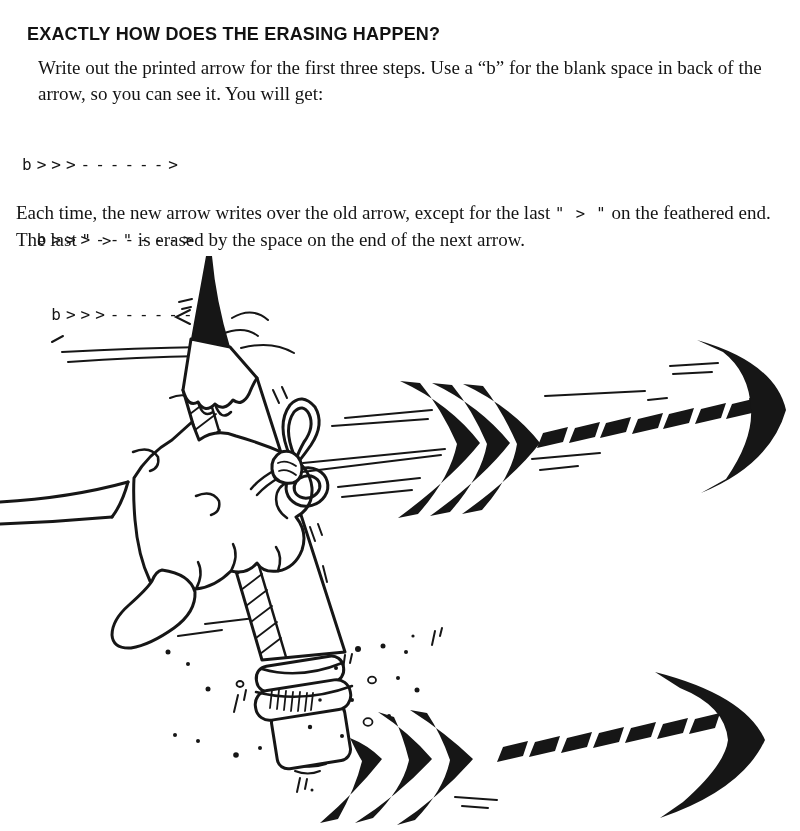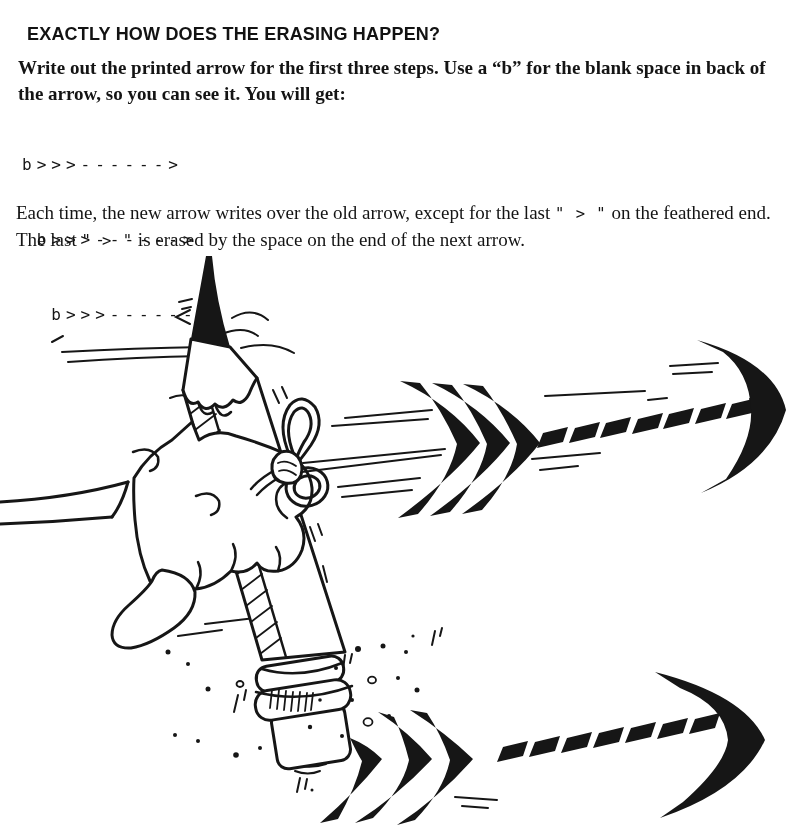--- a/index.html
+++ b/index.html
@@ -2,21 +2,21 @@
 <html><head>
 <meta charset="utf-8">
 <style>
   html,body{margin:0;padding:0;background:#ffffff;}
   body{width:800px;height:831px;position:relative;overflow:hidden;
        font-family:"Liberation Serif",serif;color:#1a1a1a;}
   .heading{position:absolute;left:27px;top:6px;
            font-family:"Liberation Sans",sans-serif;font-weight:700;
            font-size:18px;letter-spacing:.2px;color:#121212;margin-top:18px;}
   .para{position:absolute;font-size:19px;line-height:26px;color:#141414;}
-  #intro-para{left:18px;top:36px;width:758px;font-weight:bold;}
+  #intro-para{left:38px;top:36px;width:758px;}
   #explain-para{left:16px;top:190px;width:774px;margin-top:10px;}
   .code-block{position:absolute;left:22px;top:102px;
               font-family:"DejaVu Sans Mono",monospace;font-size:16px;
               line-height:25px;letter-spacing:5px;white-space:pre;color:#161616;}
   .mono{font-family:"DejaVu Sans Mono",monospace;font-size:15.5px;letter-spacing:1px;}
   .illu{position:absolute;left:0;top:256px;width:800px;height:575px;}
   svg{display:block;}
   .ink-f{fill:#161616;stroke:none;}
   .ln{stroke:#161616;stroke-width:2;fill:none;stroke-linecap:round;}
   .ln3{stroke:#161616;stroke-width:3;fill:none;stroke-linecap:round;stroke-linejoin:round;}

